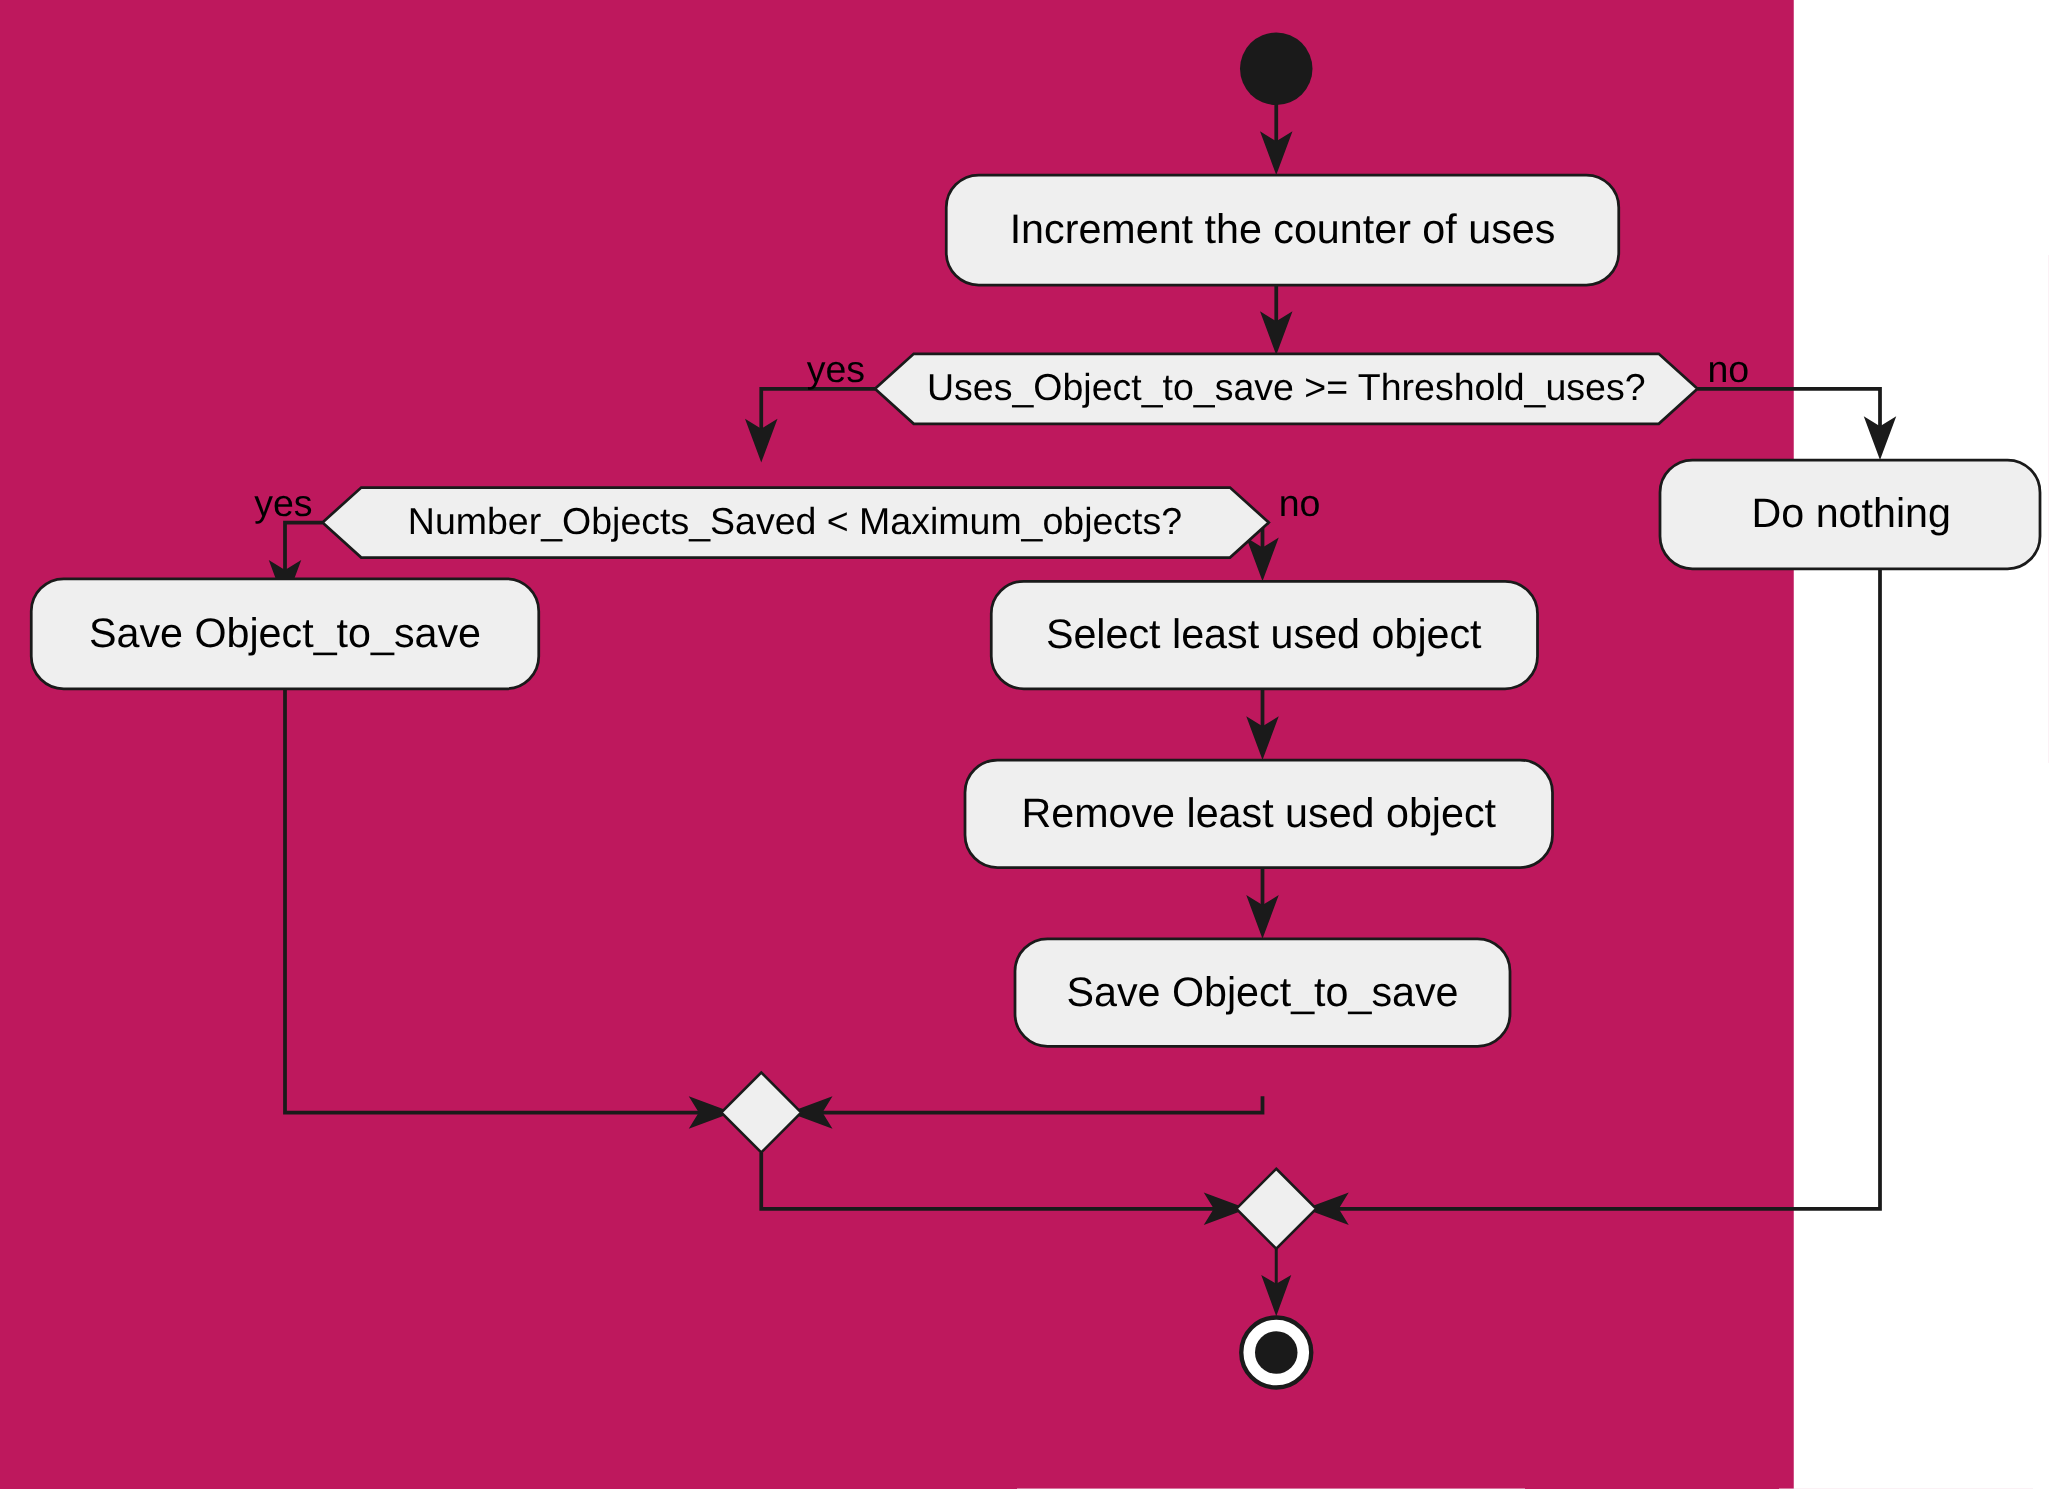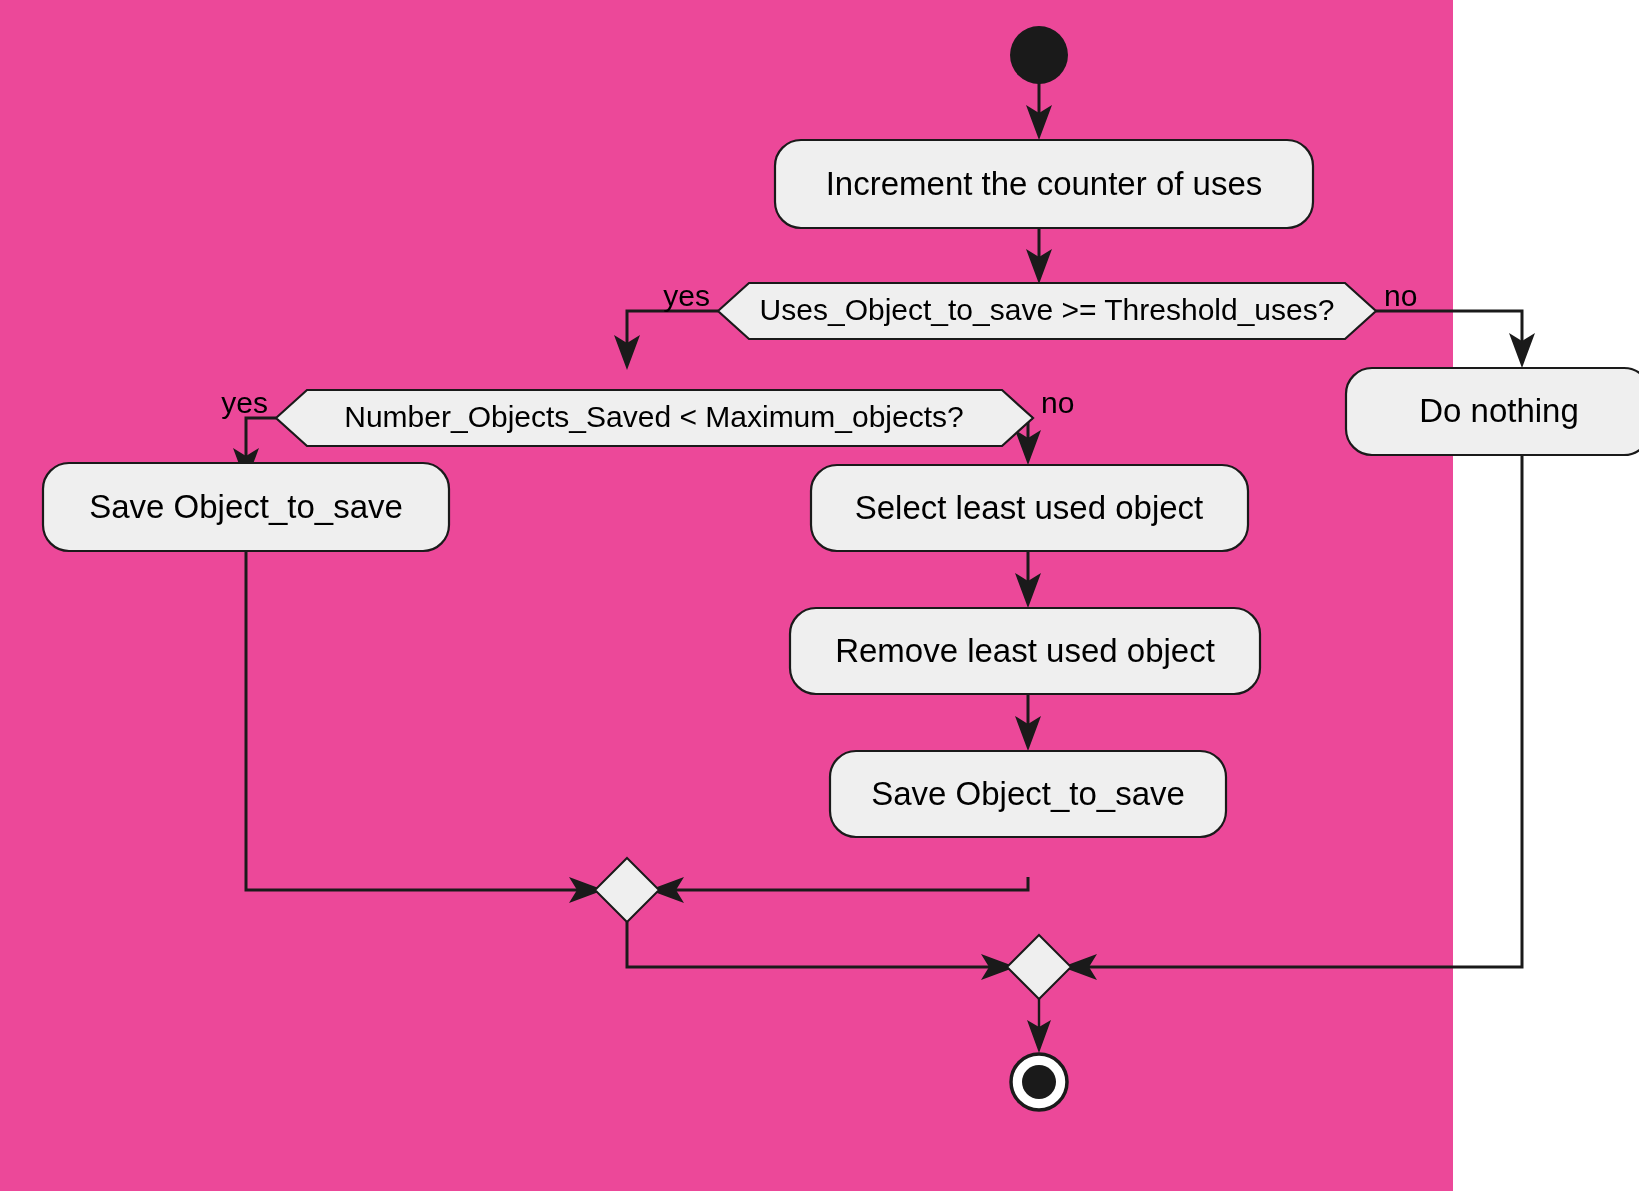--- a/index.html
+++ b/index.html
@@ -11,22 +11,21 @@
   body {
     width: 1639px;
     height: 1191px;
     font-family: "Liberation Sans", sans-serif;
     overflow: hidden;
   }
   #diagram-root {
     position: relative;
     width: 1435px;
     height: 1191px;
-    background: #ec4899;
-    padding-left: 18px;
+    background: #be185d;
   }
   svg#activity-diagram {
     display: block;
     width: 1639px;
     height: 1191px;
   }
   .node-shape {
     fill: #efefef;
     stroke: #1a1a1a;
     stroke-width: 2.2;

